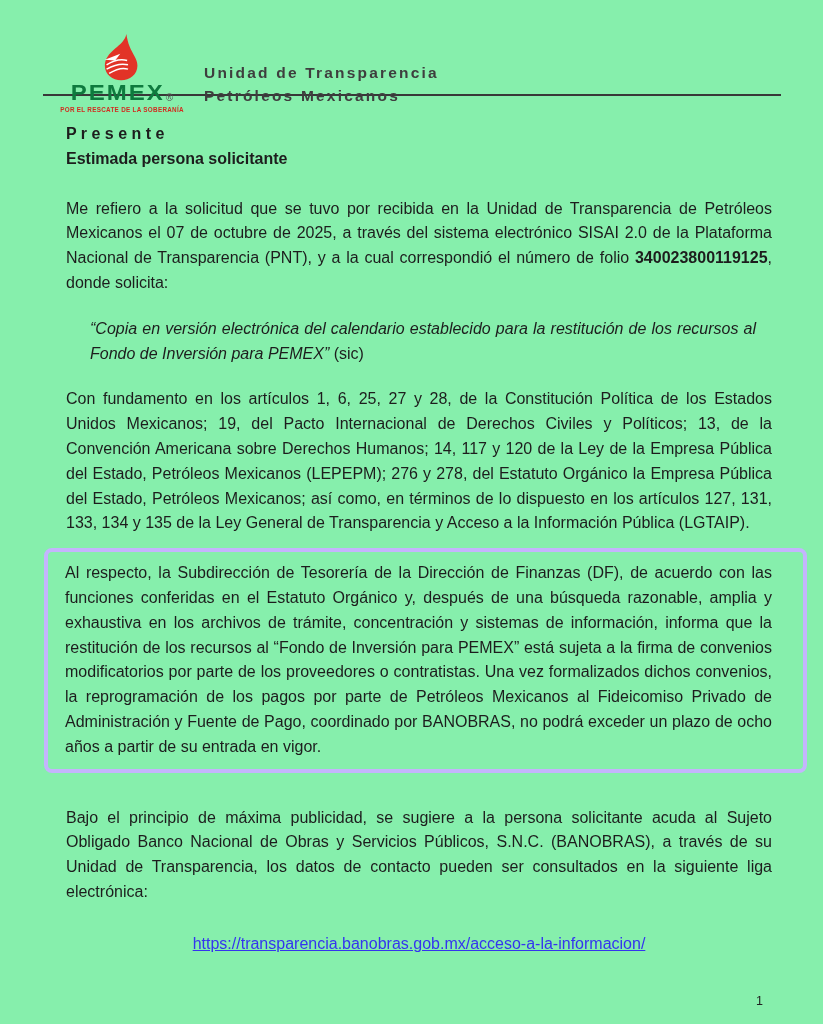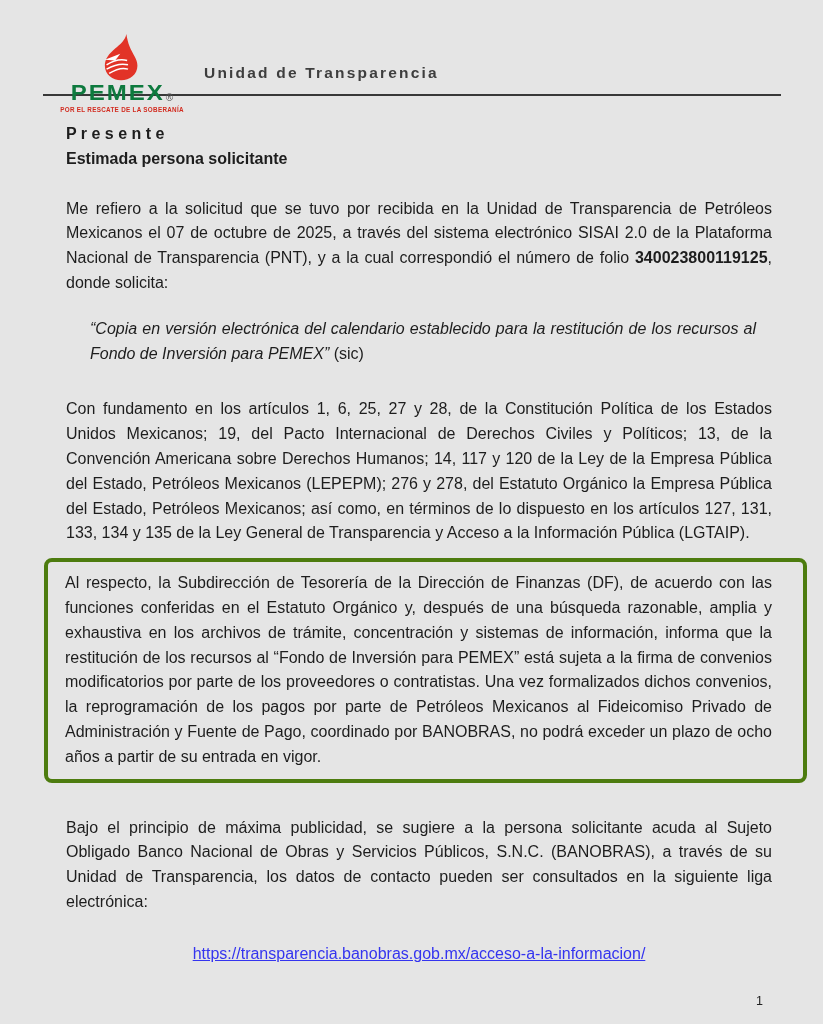--- a/index.html
+++ b/index.html
@@ -2,21 +2,21 @@
 <html><head>
 <meta charset="utf-8">
 <style>
   * { margin: 0; padding: 0; box-sizing: border-box; }
   html, body { background: #ffffff; }
   body { font-family: "Liberation Sans", sans-serif; }
   .page {
     position: relative;
     width: 823px;
     height: 1024px;
-    background: #e5e5e5;
+    background: #86efac;
     color: #1d1d1d;
     overflow: hidden;
   }
 
   
   .letterhead {
     display: flex;
     align-items: flex-start;
     padding: 34px 0 0 62px;
     height: 94px;
@@ -85,25 +85,25 @@
   .salutation { margin-top: 26px; }
   .salutation .line { font-weight: bold; }
   .para { text-align: justify; }
   .para-intro { margin-top: 25px; }
   .para b, .para strong { font-weight: bold; }
   .quote {
     margin: 21px 16px 0 24px;
     text-align: justify;
   }
   .quote em { font-style: italic; }
-  .para-legal { margin-top: 31px; }
+  .para-legal { margin-top: 21px; }
 
   .highlight-box {
     margin: 12px -35px 0 -22px;
-    border: 4px solid #4d7c0f;
+    border: 4px solid #c4b5fd;
     border-radius: 8px;
     padding: 9px 31px 9px 17px;
   }
 
   .para-referral { margin-top: 33px; }
   .link-row {
     text-align: center;
     margin-top: 27px;
   }
   .link-row a {
@@ -136,20 +136,21 @@
         </svg>
       </span>
       <span class="brand-row">
         <span class="brand">PEMEX</span>
         <span class="reg">®</span>
       </span>
       <span class="tagline">POR EL RESCATE DE LA SOBERANÍA</span>
     </div>
     <div class="org-title">
       <div>Unidad de Transparencia</div>
+      <div>Petróleos Mexicanos</div>
     </div>
   </div>
 
   <hr class="rule">
 
   <div class="content">
 
 
     <div class="salutation">
       <div class="line">P r e s e n t e</div>

